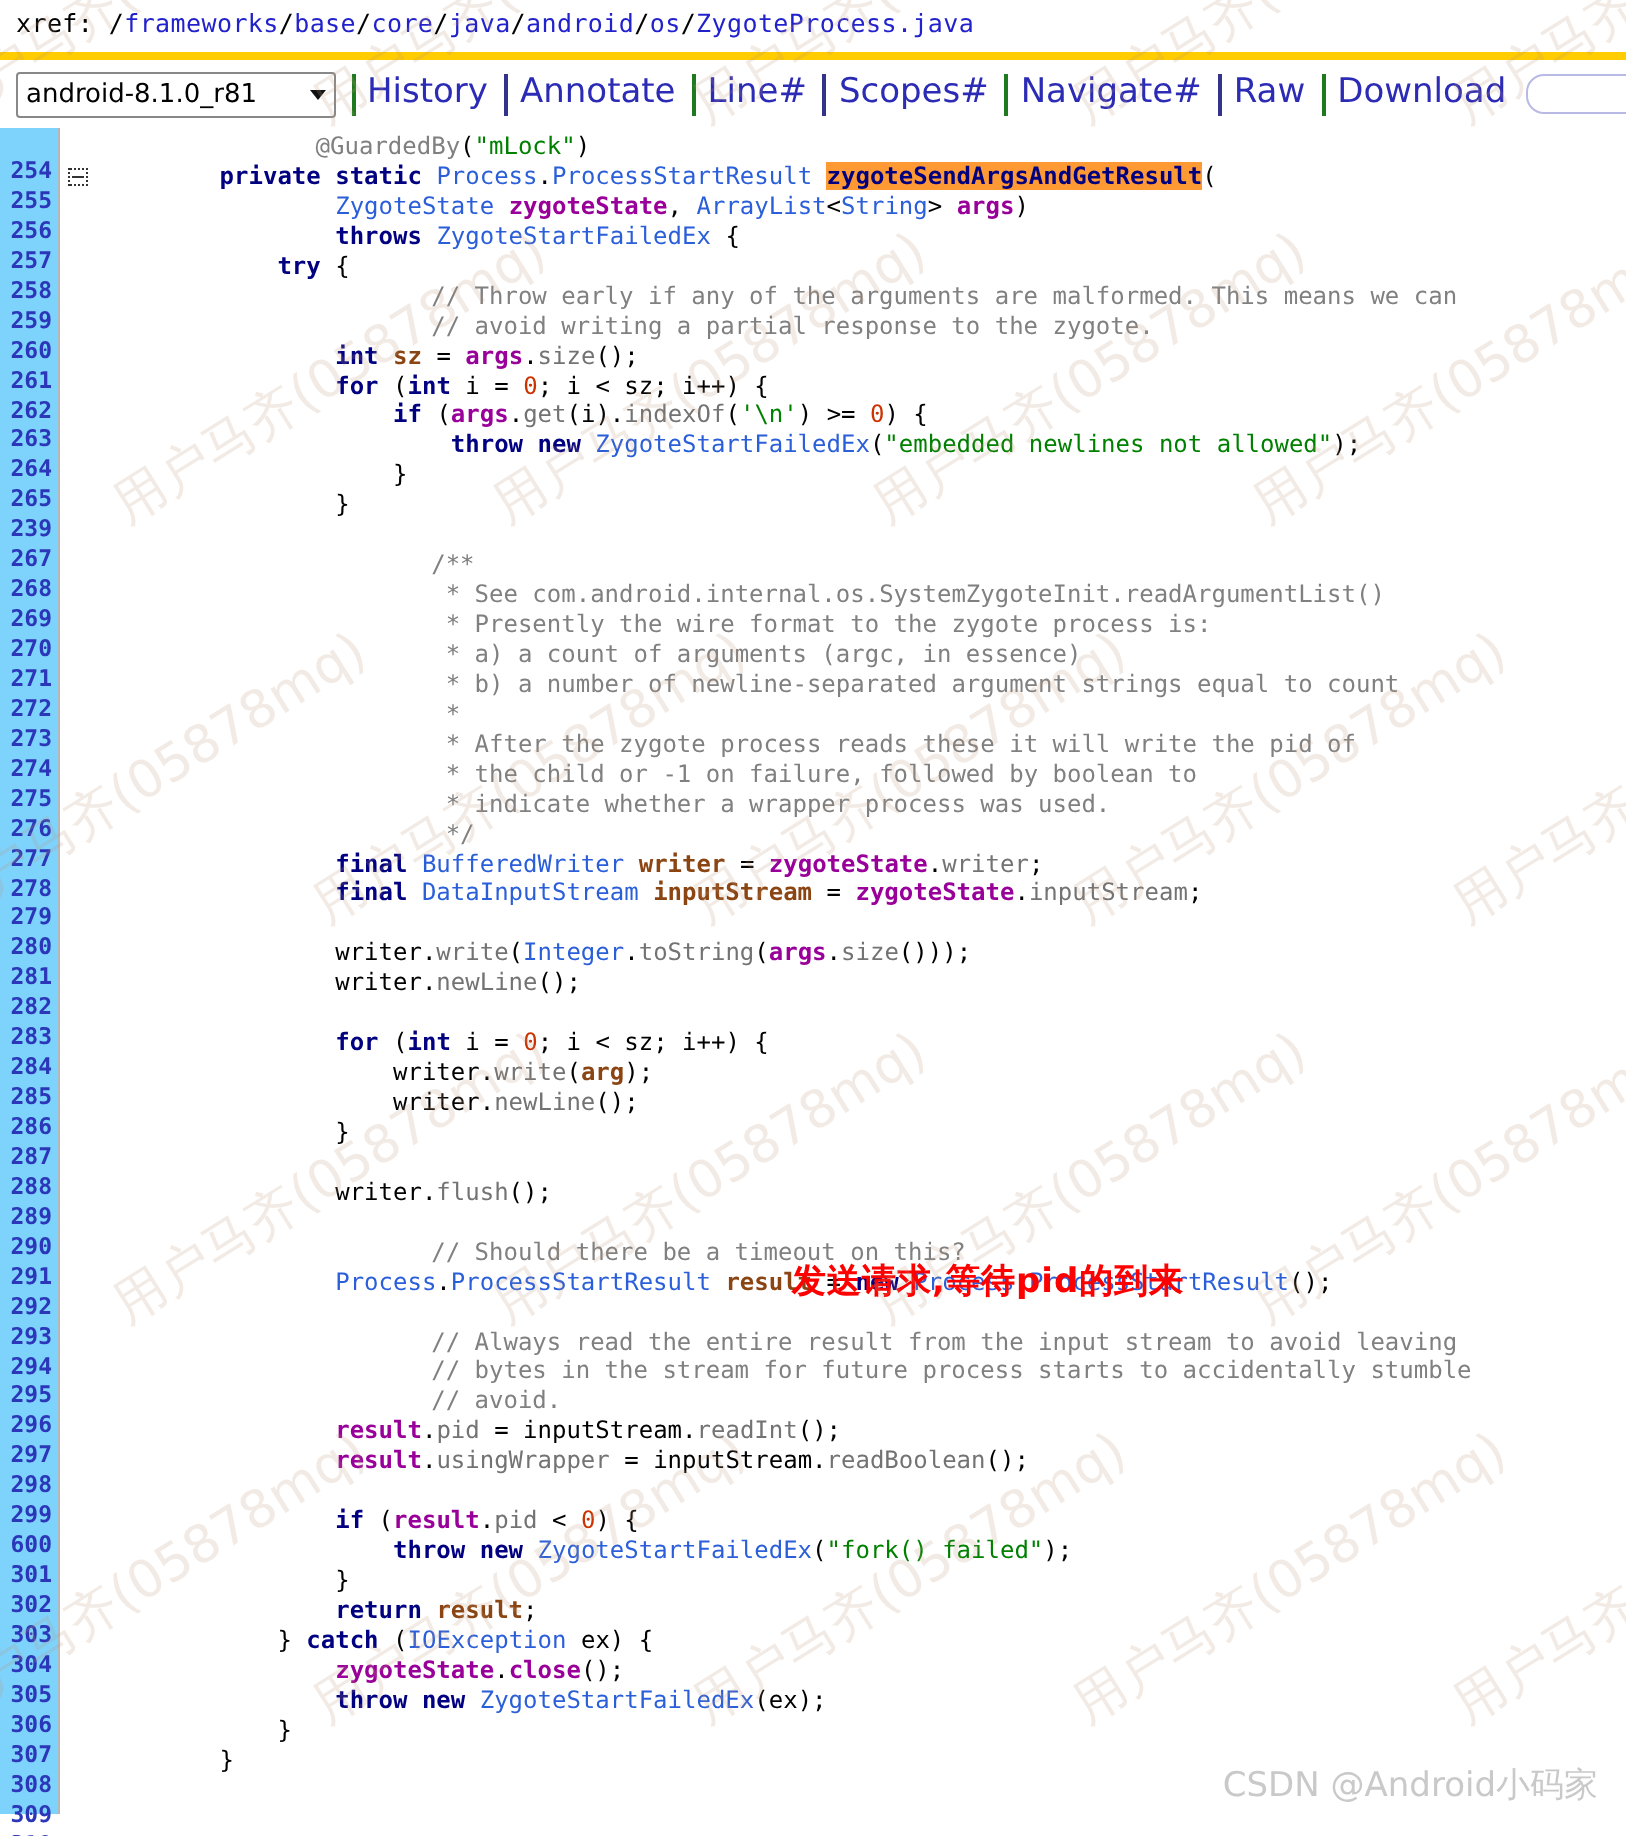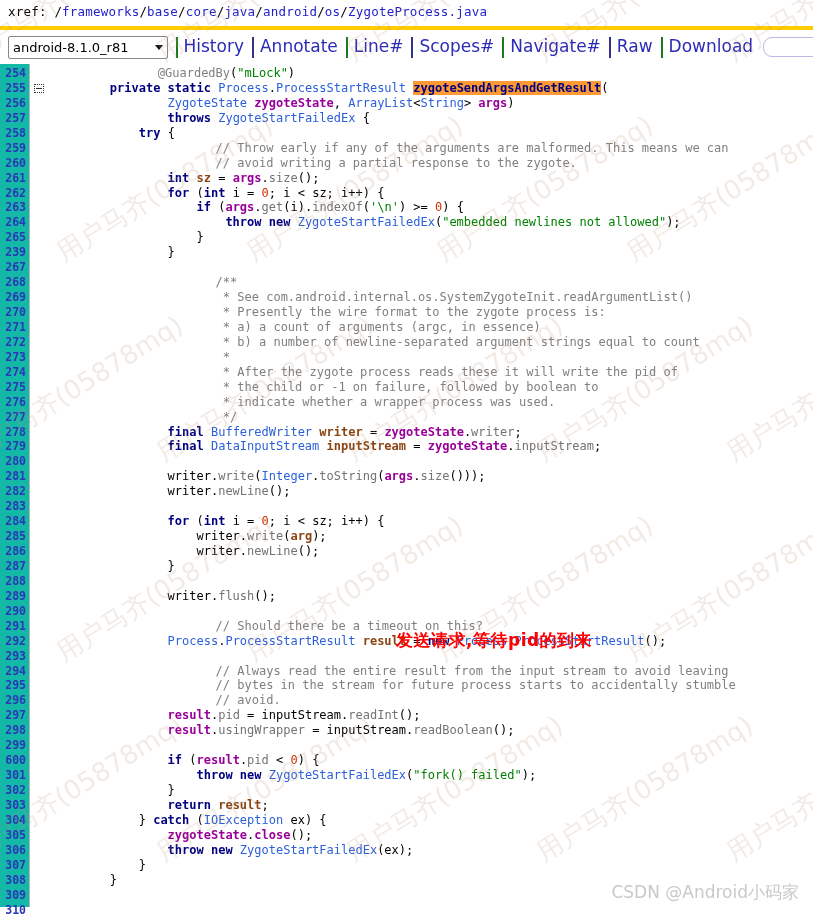--- a/index.html
+++ b/index.html
@@ -83,24 +83,24 @@
   
   .code-wrap {
     position: relative;
     display:flex;
     width:100%;
     height: 843px;
     background:#ffffff;
   }
   .gutter {
     width: 30px;
-    background:#14b8a6;
+    background:#7dd3fc;
     border-right: 1px solid #b6b6b6;
     flex: 0 0 30px;
-    padding-top: 2px;
+    padding-top: 14px;
   }
   .gutter .ln {
     height: 14.95px;
     line-height: 14.95px;
     text-align: right;
     padding-right: 3px;
     font-family: "DejaVu Sans Mono", monospace;
     font-size: 11.5px;
     color:#2b36b8;
     font-weight: 600;

